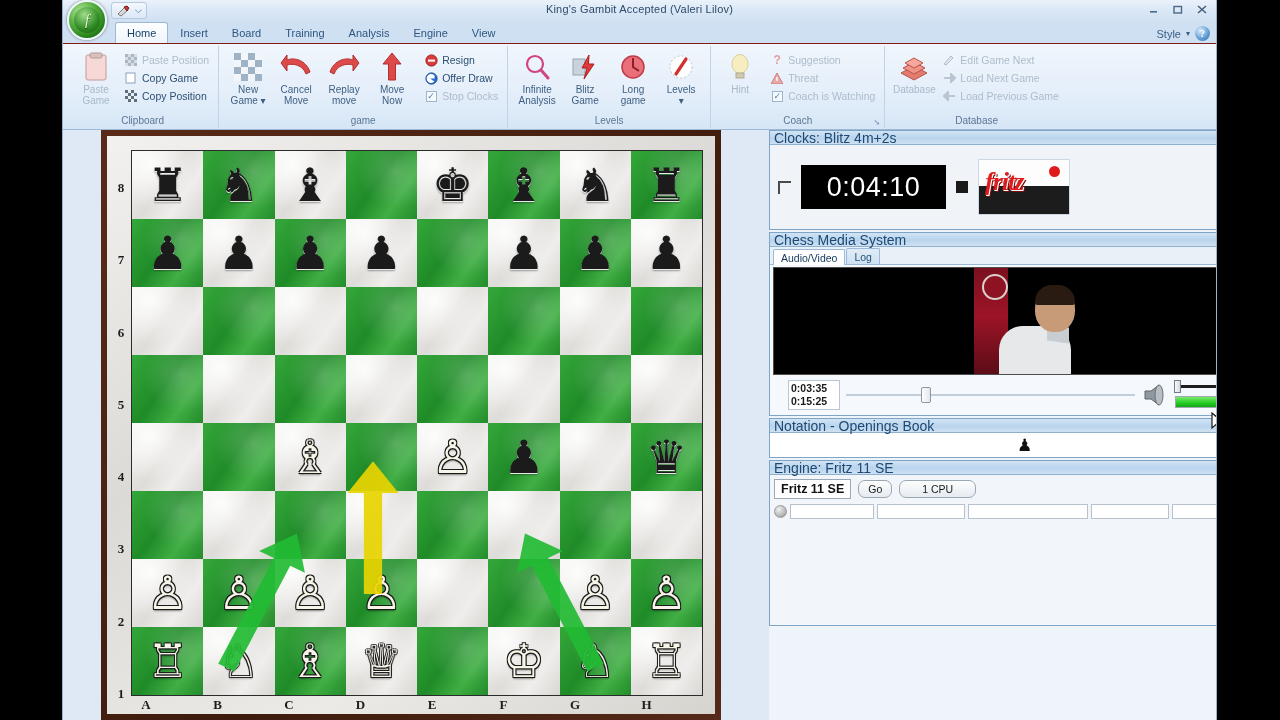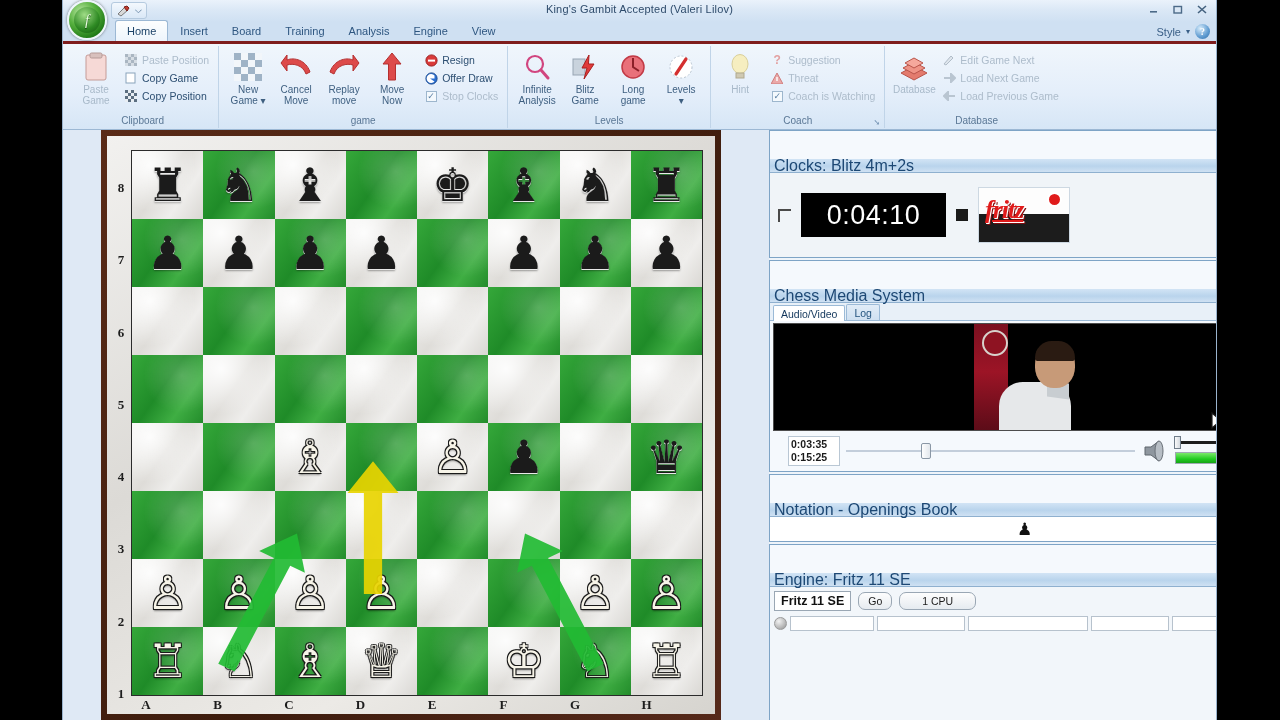--- a/index.html
+++ b/index.html
@@ -33,21 +33,21 @@
     border:2px solid #eef6fb; box-shadow:0 0 3px rgba(0,0,0,.5); z-index:5;
     display:flex; align-items:center; justify-content:center; }
   .orb-inner { width:26px; height:26px; border-radius:50%;
     background:radial-gradient(circle at 40% 30%,#9fdc86,#2e8a23 60%,#14560f);
     display:flex; align-items:center; justify-content:center;
     font-family:"Liberation Serif",serif; font-style:italic; color:#e9ffdf; font-size:15px;
     text-shadow:0 1px 1px #0a3c07; }
 
   
   .tabbar { position:relative; height:22px; background:#cfe0f2;
-    border-bottom:3px solid #7f1d1d; padding-left:52px; display:flex; align-items:flex-end; }
+    border-bottom:1px solid #7f1d1d; padding-left:52px; display:flex; align-items:flex-end; }
   .tab { font-size:11px; color:#2e5680; padding:3px 11px 3px; height:21px; line-height:15px;
     border:1px solid transparent; border-bottom:none; }
   .tab.active { background:linear-gradient(to bottom,#fdfefe,#eef5fc);
     border-color:#9cb8d4; border-radius:3px 3px 0 0; color:#1c4268; }
   .style-box { position:absolute; right:6px; bottom:2px; display:flex; align-items:center;
     gap:5px; font-size:11px; color:#3a5f87; }
   .help-ico { width:15px; height:15px; border-radius:50%;
     background:radial-gradient(circle at 35% 30%,#d7ecfb,#5d9ad0 60%,#2f6ba5);
     color:#fff; font-size:10px; display:flex; align-items:center; justify-content:center;
     font-family:"Liberation Serif",serif; font-weight:bold; }
@@ -105,35 +105,35 @@
     font-family:"Liberation Serif",serif; font-weight:bold; font-size:13px; color:#1d1d1d; }
   #arrows { position:absolute; left:0; top:0; width:100%; height:100%; z-index:6;
     pointer-events:none; }
 
   
   #right { position:absolute; left:706px; top:130px; width:511px; height:590px;
     background:#eef4fa; }
   .panel { border:1px solid #7ea4c6; background:#f5f9fd; margin-bottom:2px; }
   .panel-hdr { height:14px; display:flex; align-items:center; padding:0 4px;
     background:linear-gradient(to bottom,#d2e4f5,#b9d4ec 55%,#cfe1f3);
-    border-bottom:1px solid #8fb0cf; font-size:16px; color:#1d4874;margin-top:28px; }
+    border-bottom:1px solid #8fb0cf; font-size:14px; color:#1d4874; }
   .panel-hdr .ttl { flex:1; white-space:nowrap; overflow:hidden; }
 
   .clock-body { height:84px; display:flex; align-items:center; padding:0 8px; gap:10px;
     background:#f0f4f8; }
   .clock-tick { width:13px; height:13px; border-left:2px solid #4a4a4a; border-top:2px solid #4a4a4a; }
   .clock { width:145px; height:44px; background:#000; color:#fff;
     display:flex; align-items:center; justify-content:center;
     font-family:"Liberation Sans",sans-serif; font-size:27px; letter-spacing:.5px; }
   .sqdot { width:12px; height:12px; background:#1a1a1a; }
   .fritzlogo { width:92px; height:56px; position:relative; overflow:hidden;
     background:linear-gradient(to bottom,#fdfdfd 0 48%,#1c1c1c 48% 100%); border:1px solid #cdd8e2; }
   .fritzword { position:absolute; left:6px; top:7px; font-family:"Liberation Serif",serif;
     font-style:italic; font-weight:bold; font-size:26px; color:#e01b1b;
-    text-shadow:1px 1px 0 #fff, 2px 2px 0 #7a0d0d; letter-spacing:-1px;text-decoration:underline; }
+    text-shadow:1px 1px 0 #fff, 2px 2px 0 #7a0d0d; letter-spacing:-1px; }
   .fritzdot { position:absolute; right:7px; top:4px; width:15px; height:15px; border-radius:50%;
     background:#e01b1b; border:2px solid #fff; }
 
   
   .tabstrip { height:18px; display:flex; align-items:flex-end; padding-left:3px; gap:1px;
     background:#e8f0f8; border-bottom:1px solid #9bbad7; }
   .mtab { font-size:10.5px; padding:2px 7px 1px; border:1px solid #9bbad7; border-bottom:none;
     background:linear-gradient(to bottom,#e1ecf7,#cfe0f1); color:#25557f; border-radius:2px 2px 0 0; }
   .mtab.active { background:#fff; color:#13375c; position:relative; top:1px; }
   .video { height:108px; margin:2px 3px 0; background:#000; position:relative; overflow:hidden;

